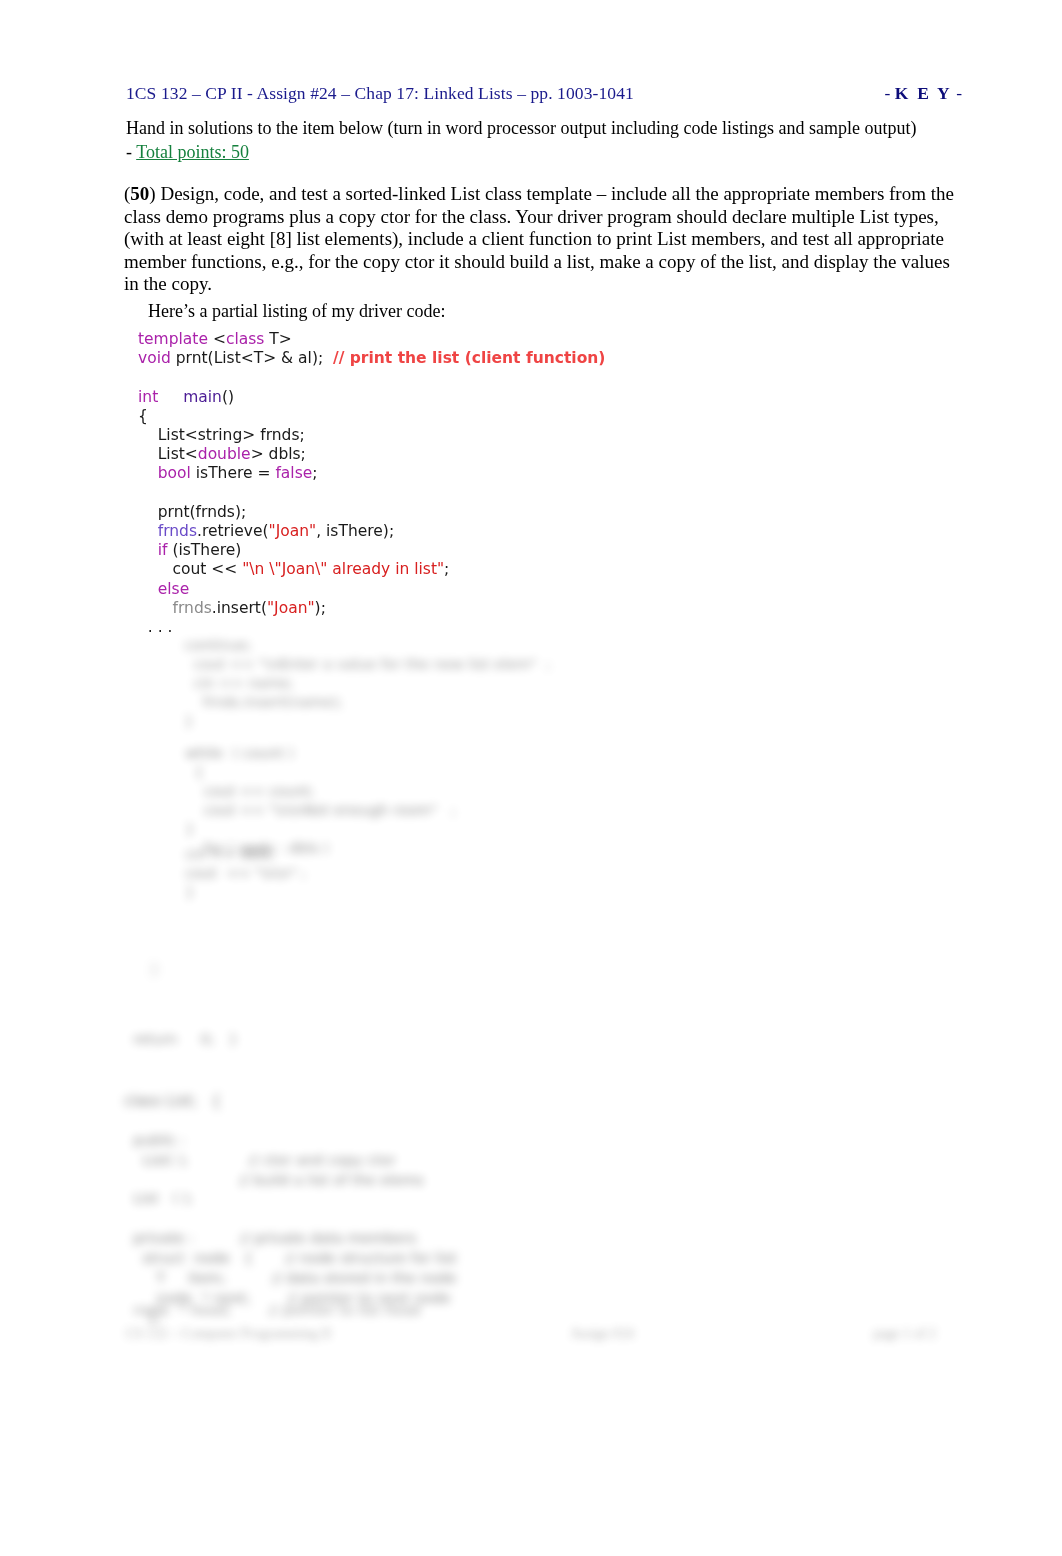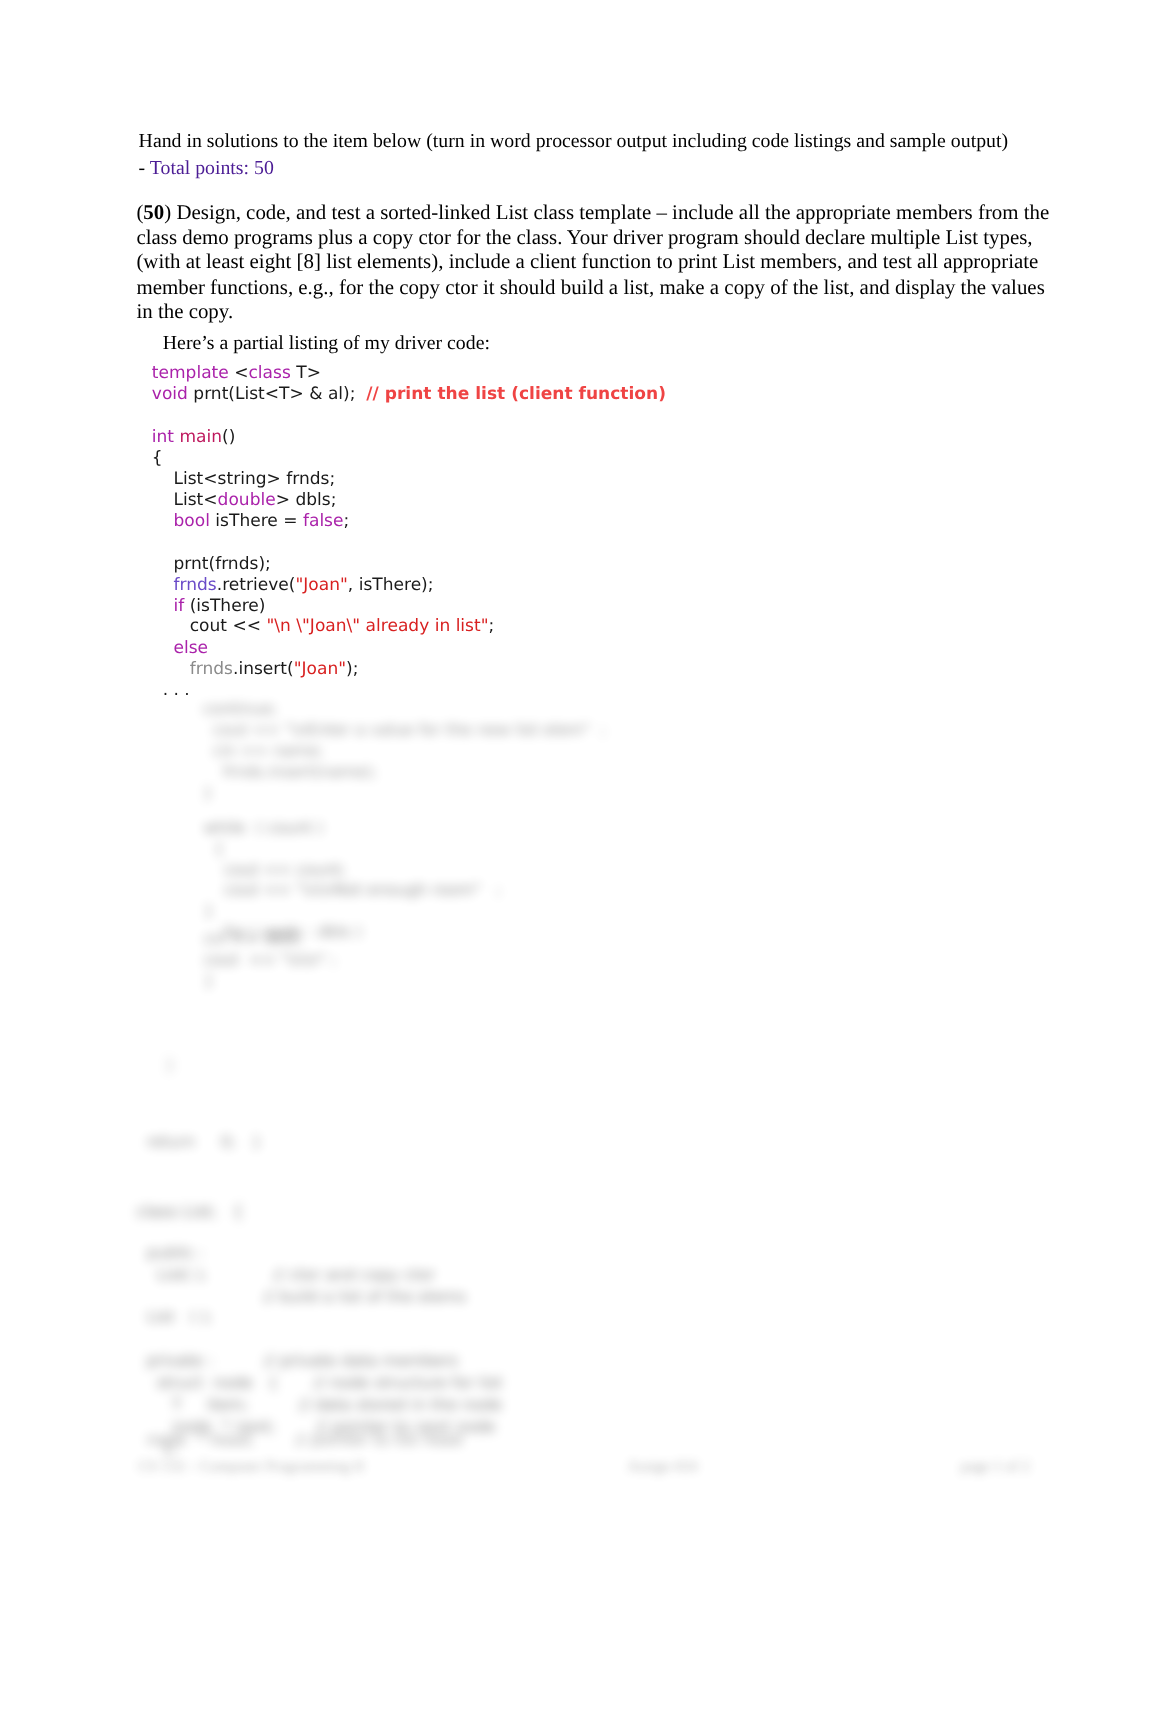--- a/index.html
+++ b/index.html
@@ -55,21 +55,22 @@
   .intro {
     position: absolute;
     left: 126px;
     top: 117px;
     width: 800px;
     font-size: 18px;
     line-height: 23.5px;
     color: #000000;
   }
   .intro .blue {
-    color: #4c1d95;
+    color: #15803d;
+    text-decoration: underline;
   }
 
   
   .prompt {
     position: absolute;
     left: 124px;
     top: 183px;
     width: 840px;
     font-size: 19px;
     line-height: 22.5px;
@@ -97,21 +98,21 @@
     font-family: "DejaVu Sans", "Liberation Sans", sans-serif;
     font-size: 15.5px;
     line-height: 19.2px;
     color: #1a1a1a;
     white-space: pre;
   }
   .code .ln { display: block; min-height: 19.2px; }
   .kw      { color: #aa22aa; }
   .cmt     { color: #ef4444; font-weight: bold; }
   .str     { color: #d82020; }
-  .fn      { color: #be185d; }
+  .fn      { color: #4c1d95; margin-left: 20px; }
   .id-pur  { color: #6a4bc8; }
   .id-gry  { color: #8b8b8b; }
   .plain   { color: #1a1a1a; }
 
   
   .blur-region {
     position: absolute;
     filter: blur(4.2px);
     opacity: 0.55;
     font-family: "DejaVu Sans", "Liberation Sans", sans-serif;
@@ -213,20 +214,26 @@
     filter: blur(4.2px);
     opacity: 0.42;
     pointer-events: none;
   }
 </style>
 </head>
 <body>
 
 <div class="page">
 
+  <div class="header-row">
+    <div class="header-title">1CS 132 – CP II - Assign #24 – Chap 17: Linked Lists – pp. 1003-1041</div>
+    <div class="header-key">
+      <span>- </span><span class="key-letters">K E Y</span><span> -</span>
+    </div>
+  </div>
 
   <div class="intro"><span>Hand in solutions to the item below (turn in word processor output including code listings and sample output) - </span><span class="blue">Total points:  50</span></div>
 
   <div class="prompt"><span>(</span><span class="pts">50</span><span>) </span><span>Design, code, and test a sorted-linked List class template – include all the appropriate members from the class demo programs plus a copy ctor for the class. Your driver program should declare multiple List types, (with at least eight [8] list elements), include a client function to print List members, and test all appropriate member functions, e.g., for the copy ctor it should build a list, make a copy of the list, and display the values in the copy.</span></div>
 
   <div class="listing-lead">Here’s a partial listing of my driver code:</div>
 
   <div class="code" id="code-block"><span class="ln"><span class="kw">template </span><span class="plain">&lt;</span><span class="kw">class</span><span class="plain"> T&gt;</span></span><span class="ln"><span class="kw">void</span><span class="plain"> prnt(List&lt;T&gt; &amp; al);  </span><span class="cmt">// print the list (client function)</span></span><span class="ln"><span class="plain"> </span></span><span class="ln"><span class="kw">int </span><span class="fn">main</span><span class="plain">()</span></span><span class="ln"><span class="plain">{</span></span><span class="ln"><span class="plain">    List&lt;string&gt; frnds;</span></span><span class="ln"><span class="plain">    List&lt;</span><span class="kw">double</span><span class="plain">&gt; dbls;</span></span><span class="ln"><span class="plain">    </span><span class="kw">bool</span><span class="plain"> isThere = </span><span class="kw">false</span><span class="plain">;</span></span><span class="ln"><span class="plain"> </span></span><span class="ln"><span class="plain">    prnt(frnds);</span></span><span class="ln"><span class="plain">    </span><span class="id-pur">frnds</span><span class="plain">.retrieve(</span><span class="str">"Joan"</span><span class="plain">, isThere);</span></span><span class="ln"><span class="plain">    </span><span class="kw">if</span><span class="plain"> (isThere)</span></span><span class="ln"><span class="plain">       cout &lt;&lt; </span><span class="str">"\n \"Joan\" already in list"</span><span class="plain">;</span></span><span class="ln"><span class="plain">    </span><span class="kw">else</span></span><span class="ln"><span class="plain">       </span><span class="id-gry">frnds</span><span class="plain">.insert(</span><span class="str">"Joan"</span><span class="plain">);</span></span><span class="ln"><span class="plain">  . . .</span></span></div>
 
   <div class="blur-region blur-a">  continue;

